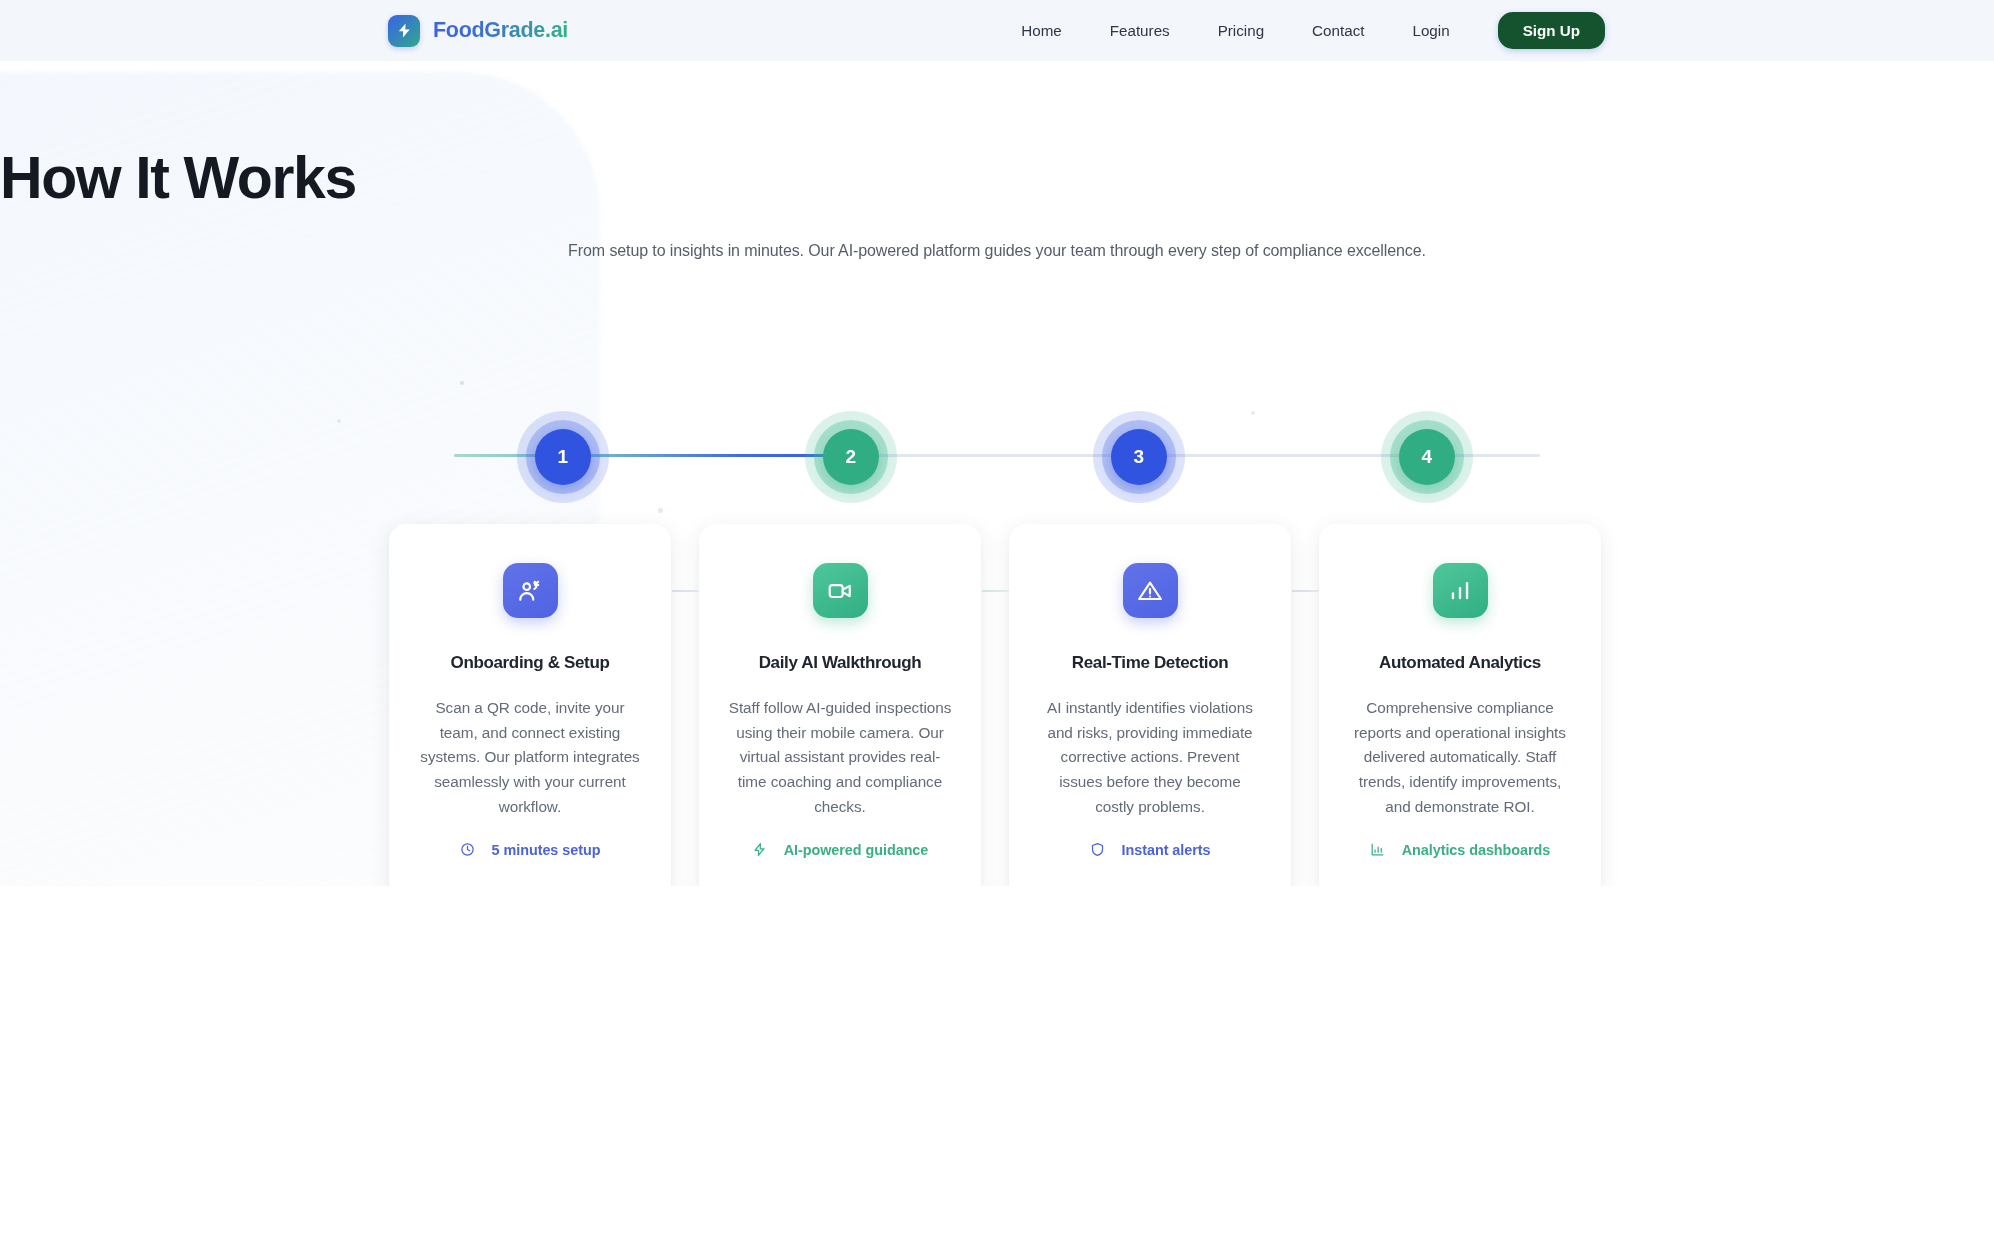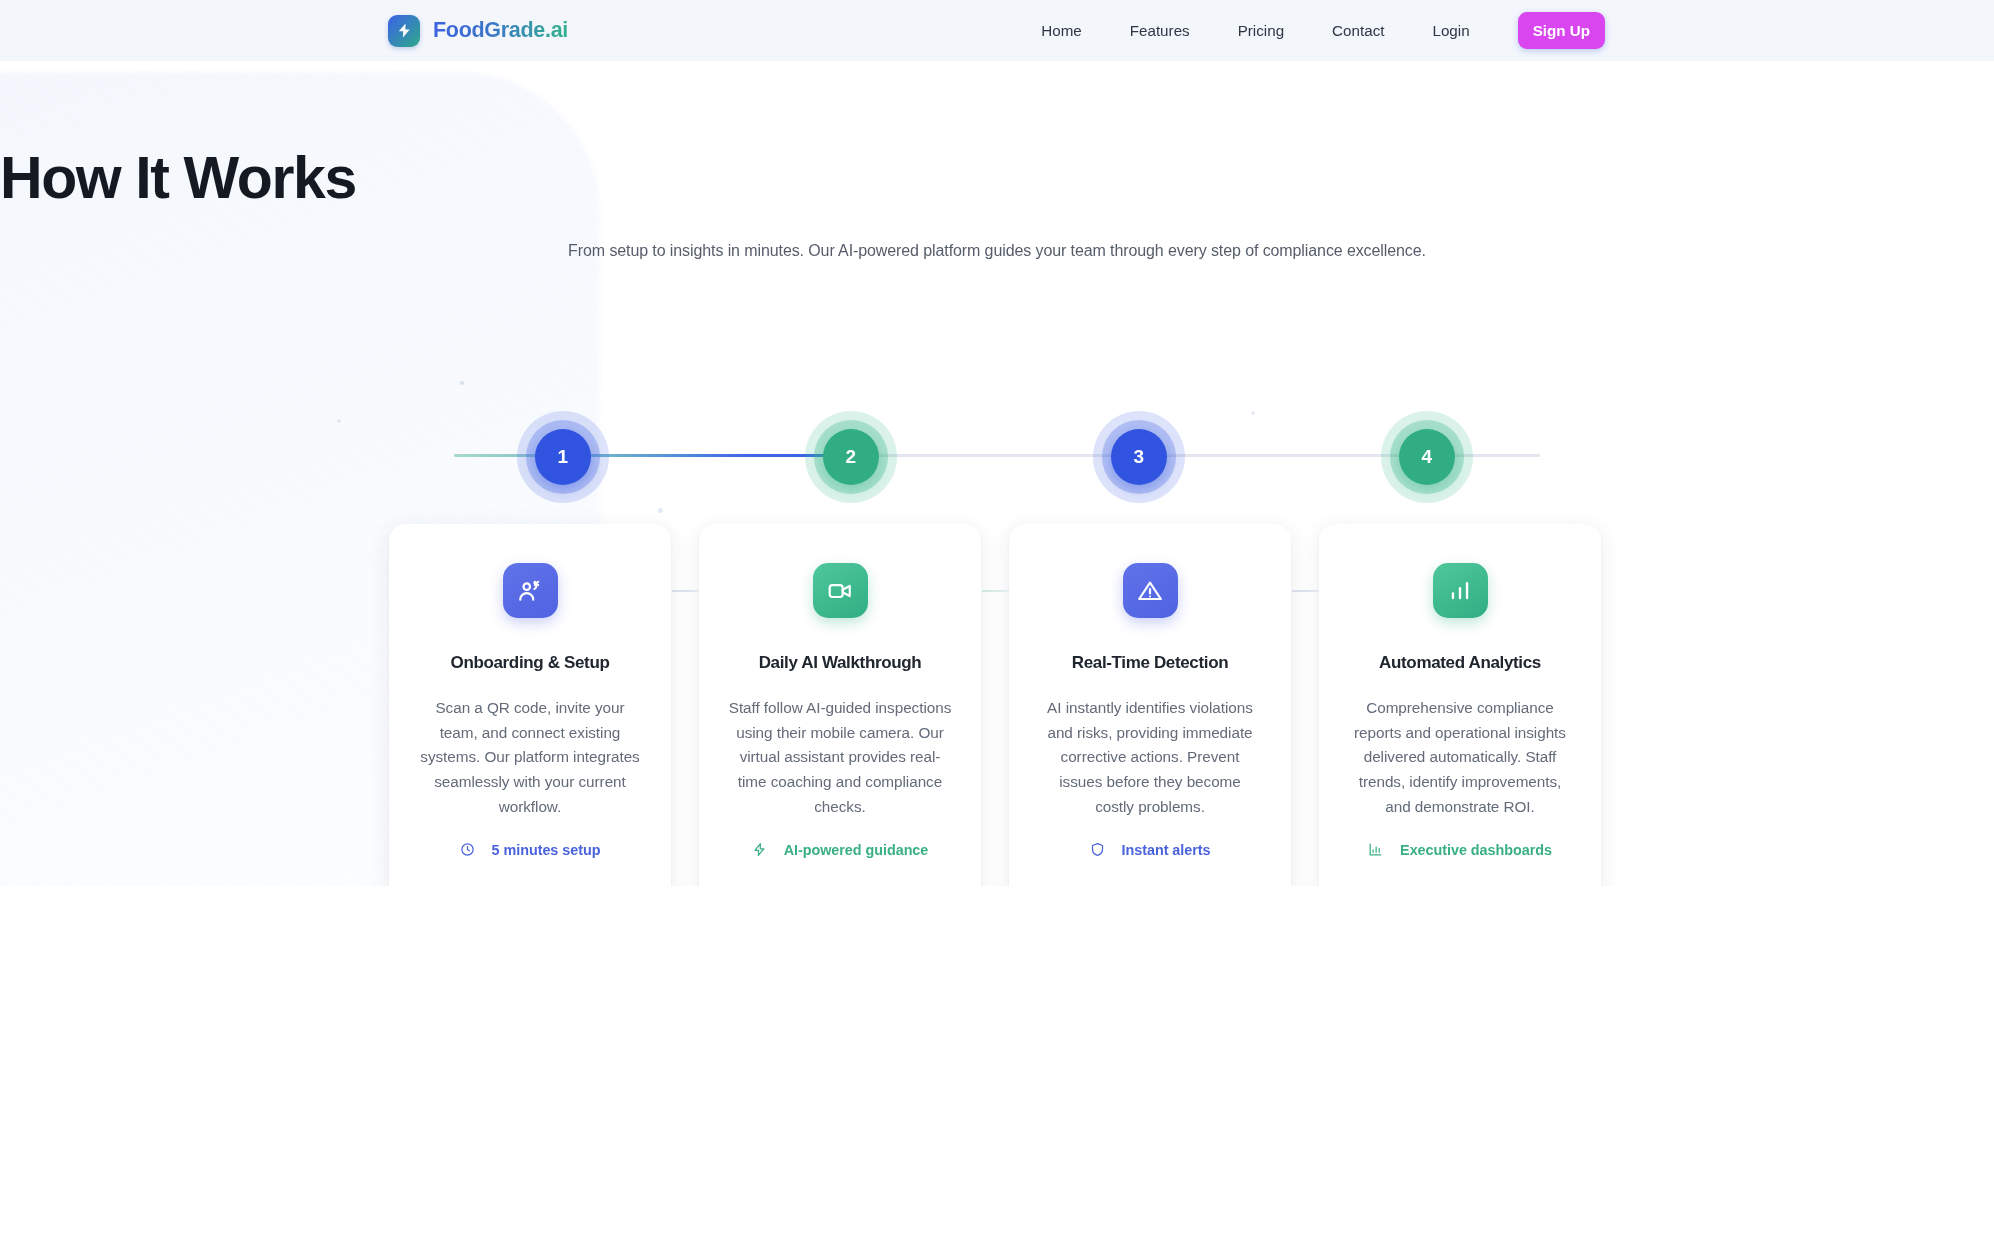--- a/index.html
+++ b/index.html
@@ -68,26 +68,26 @@
   }
   .nav-link {
     font-size: 15.2px;
     color: #2f3645;
     padding: 6px 22px;
     white-space: nowrap;
     cursor: pointer;
   }
   .nav-cta {
     margin-left: 22px;
-    background: #d946ef;
+    background: #14532d;
     color: #ffffff;
     font-size: 15.2px;
     font-weight: 600;
-    padding: 10px 15px;
-    border-radius: 9px;
+    padding: 10px 25px;
+    border-radius: 15px;
     border: none;
     white-space: nowrap;
     cursor: pointer;
     font-family: inherit;
     box-shadow: 0 2px 6px rgba(47,85,228,.28);
   }
 
   
   .bg-blob {
     position: absolute;
@@ -430,21 +430,21 @@
         <p class="card-desc">Comprehensive compliance reports and operational insights delivered automatically. Staff trends, identify improvements, and demonstrate ROI.</p>
         <div class="card-tag tag-green">
           <span>
             <svg viewBox="0 0 24 24" fill="none" stroke="currentColor" stroke-width="2" stroke-linecap="round" stroke-linejoin="round">
               <path d="M3.5 3.5v17h17"></path>
                 <path d="M8 16.5v-4"></path>
                 <path d="M13 16.5V8"></path>
                 <path d="M18 16.5v-6"></path>
             </svg>
           </span>
-          <span>Executive dashboards</span>
+          <span>Analytics dashboards</span>
         </div>
       </article>
 
     </div>
   </main>
 
   <div class="next-band"></div>
 
 </div>
 

